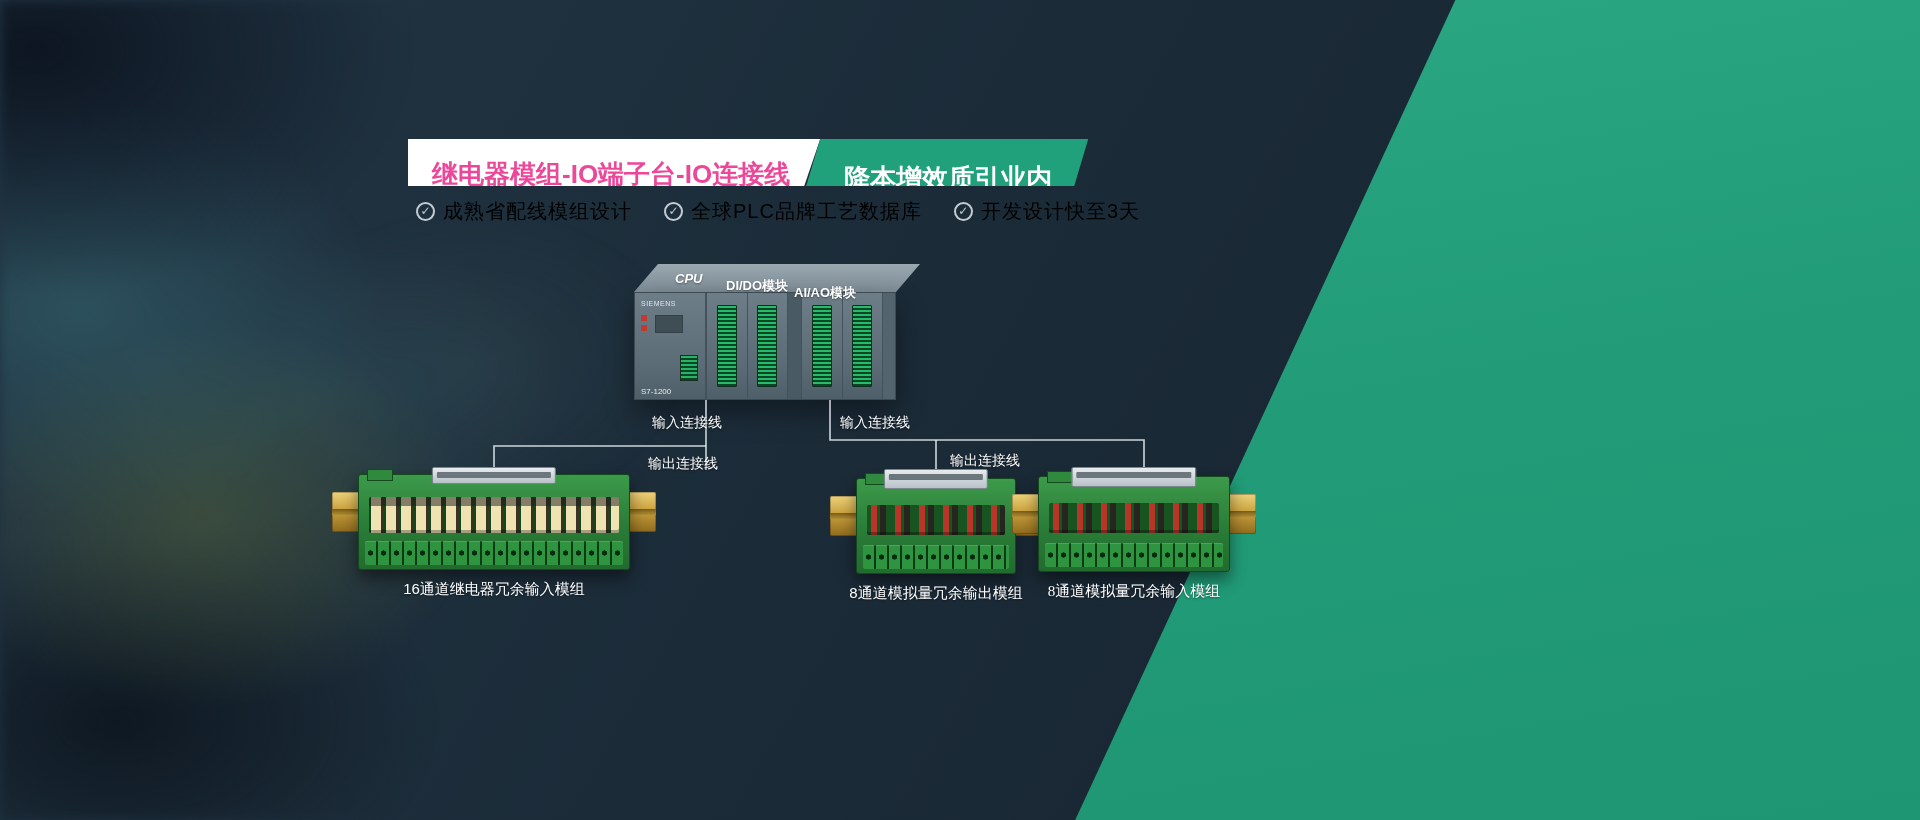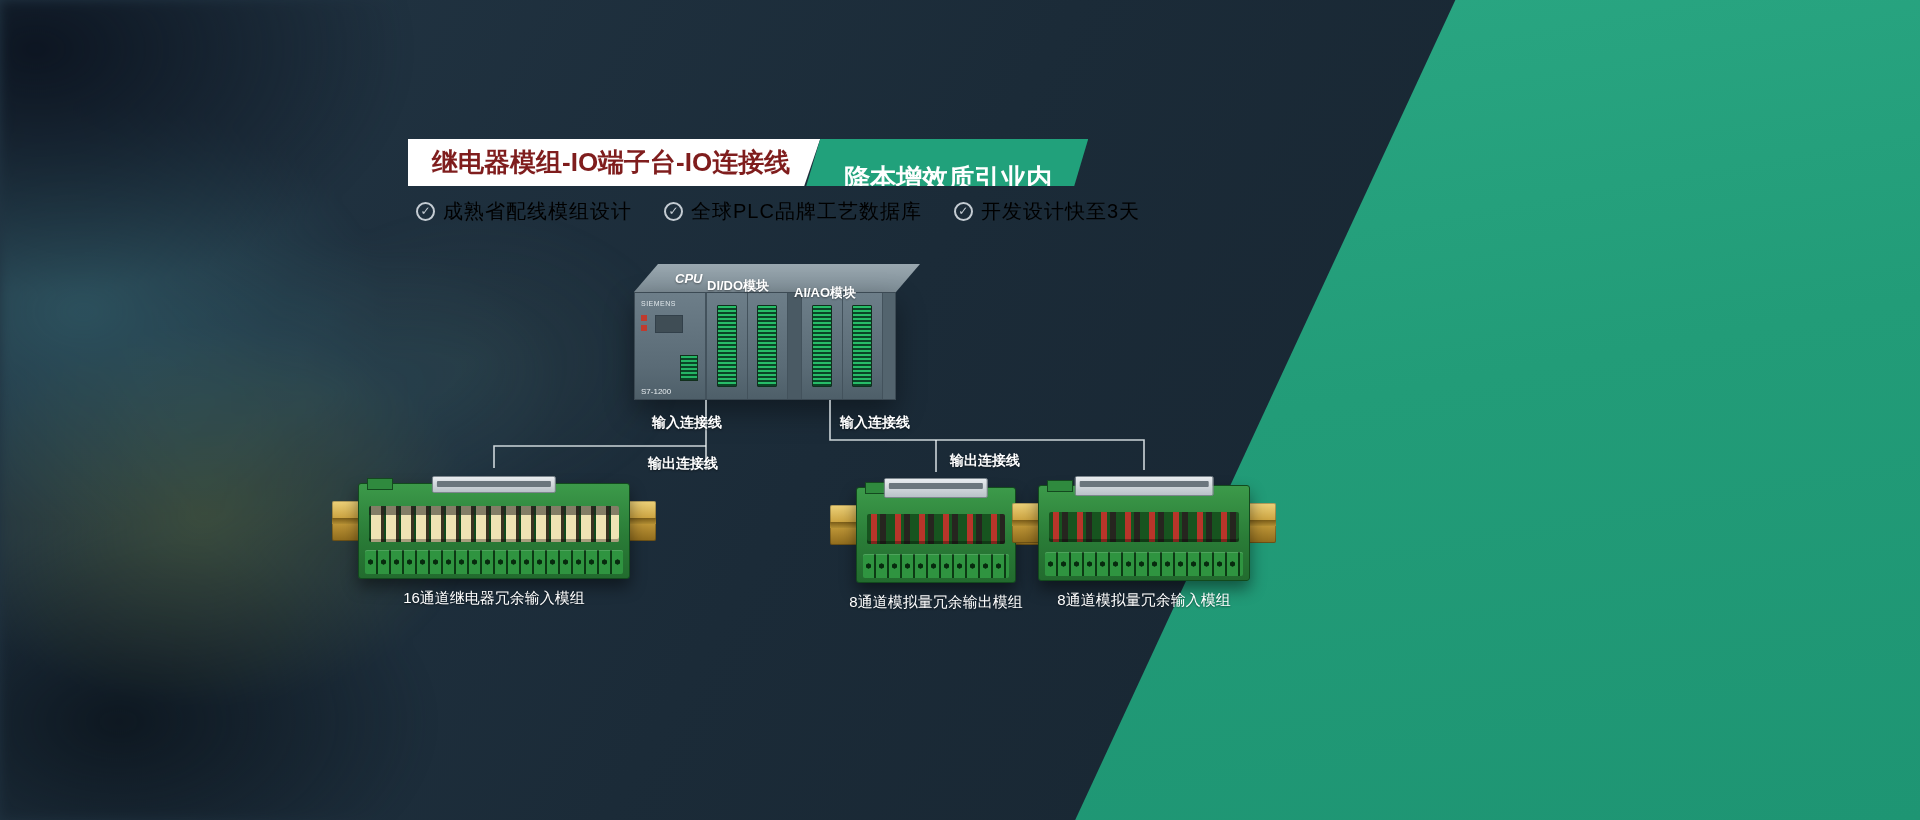--- a/index.html
+++ b/index.html
@@ -36,21 +36,21 @@
     position:absolute; left:240px; top:44px; width:1100px;
     text-align:center; color:#ffffff; font-size:60px; font-weight:800;
     letter-spacing:2px; white-space:nowrap;
     text-shadow: 0 2px 6px rgba(0,0,0,.25);
   }
 
   
   .ribbons { position:absolute; left:408px; top:139px; height:47px; display:flex; }
   .ribbon { height:47px; line-height:47px; font-size:26px; font-weight:700; white-space:nowrap; }
   .ribbon-white {
-    background:#ffffff; color:#7f1d1d; padding:0 30px 0 24px;
+    background:#ffffff; color:#ec4899; padding:12px 30px 0 24px;
     clip-path: polygon(0 0, 100% 0, calc(100% - 16px) 100%, 0 100%);
   }
   .ribbon-green {
     background:#21a17b; color:#ffffff; margin-left:-14px; padding:16px 36px 0 38px;
     clip-path: polygon(14px 0, 100% 0, calc(100% - 14px) 100%, 0 100%);
   }
 
   
   .features {
     position:absolute; left:408px; top:198px; width:740px;
@@ -72,21 +72,21 @@
     clip-path: polygon(24px 0, 286px 0, 262px 100%, 0 100%);
   }
   .plc-face {
     position:absolute; left:0; top:28px; width:262px; height:108px;
     background: linear-gradient(180deg,#6d7e89,#5a6b76 70%, #4e5f69);
     border:1px solid #3c4a54; display:flex;
     box-shadow: 0 12px 26px rgba(0,0,0,.38);
   }
   .plc-label { position:absolute; color:#fff; font-size:13px; font-weight:700; white-space:nowrap; text-shadow:0 1px 2px rgba(0,0,0,.4); }
   .lbl-cpu  { left:40px;  top:-22px;font-style:italic; }
-  .lbl-dido { left:72px;  top:-16px;text-align:center; }
+  .lbl-dido { left:91px;  top:-16px;text-align:center; }
   .lbl-aiao { left:159px; top:-9px; }
   .cpu { width:72px; position:relative; border-right:2px solid #43525c; }
   .brand { position:absolute; top:7px; left:6px; font-size:7px; letter-spacing:.5px; color:#dfe6ea; }
   .led  { position:absolute; width:6px; height:6px; background:#c03b2e; }
   .led1 { top:22px; left:6px; }
   .led2 { top:32px; left:6px; }
   .screen { position:absolute; top:22px; left:20px; width:28px; height:18px; background:#3f4d55; border:1px solid #32404a; }
   .cpu-port {
     position:absolute; bottom:18px; right:7px; width:18px; height:26px;
     background: repeating-linear-gradient(180deg, #25b565 0 2px, #0b4527 2px 4px);
@@ -98,32 +98,32 @@
     position:absolute; top:12px; bottom:12px; left:50%; transform:translateX(-50%); width:20px;
     background: repeating-linear-gradient(180deg, #27bd68 0 2px, #0b4527 2px 4px);
     border:1px solid #10301e; border-radius:1px;
   }
   .gap { width:14px; background:#4a5a64; border-right:1.5px solid #43525c; }
   .endcap { width:12px; background:#53646e; }
 
   
   .lines { position:absolute; inset:0; pointer-events:none; }
   .lines path { stroke:rgba(235,242,245,.85); stroke-width:1.6; fill:none; }
-  .conn-label { position:absolute; color:#ffffff; font-size:14px; font-weight:700; white-space:nowrap; text-shadow:0 1px 2px rgba(0,0,0,.5); }
+  .conn-label { position:absolute; color:#ffffff; font-size:14px; font-weight:400; white-space:nowrap; text-shadow:0 1px 2px rgba(0,0,0,.5); }
   .cl1 { left:652px; top:414px; }
   .cl2 { left:648px; top:455px; }
   .cl3 { left:840px; top:414px; }
   .cl4 { left:950px; top:452px; }
 
   
-  .module { position:absolute; height:132px;margin-top:9px; }
+  .module { position:absolute; height:132px; }
   .m1 { left:358px;  top:468px; width:272px; }
   .m2 { left:612px;  top:470px; width:228px; }
   .m3 { left:856px;  top:472px; width:160px; }
-  .m4 { left:1038px; top:470px; width:212px; }
+  .m4 { left:1038px; top:470px; width:192px;font-family:Liberation Serif, serif; }
   .rail {
     position:absolute; top:24px; left:-26px; right:-26px; height:40px;
     background: linear-gradient(180deg,#edd27a 0%, #caa13e 45%, #8f6b1d 100%);
     border-radius:2px; box-shadow: inset 0 0 0 1px rgba(0,0,0,.25);
   }
   .rail::before {
     content:""; position:absolute; left:0; right:0; top:17px; height:6px;
     background: linear-gradient(180deg,#7a5c18,#b28e33);
   }
   .board {

